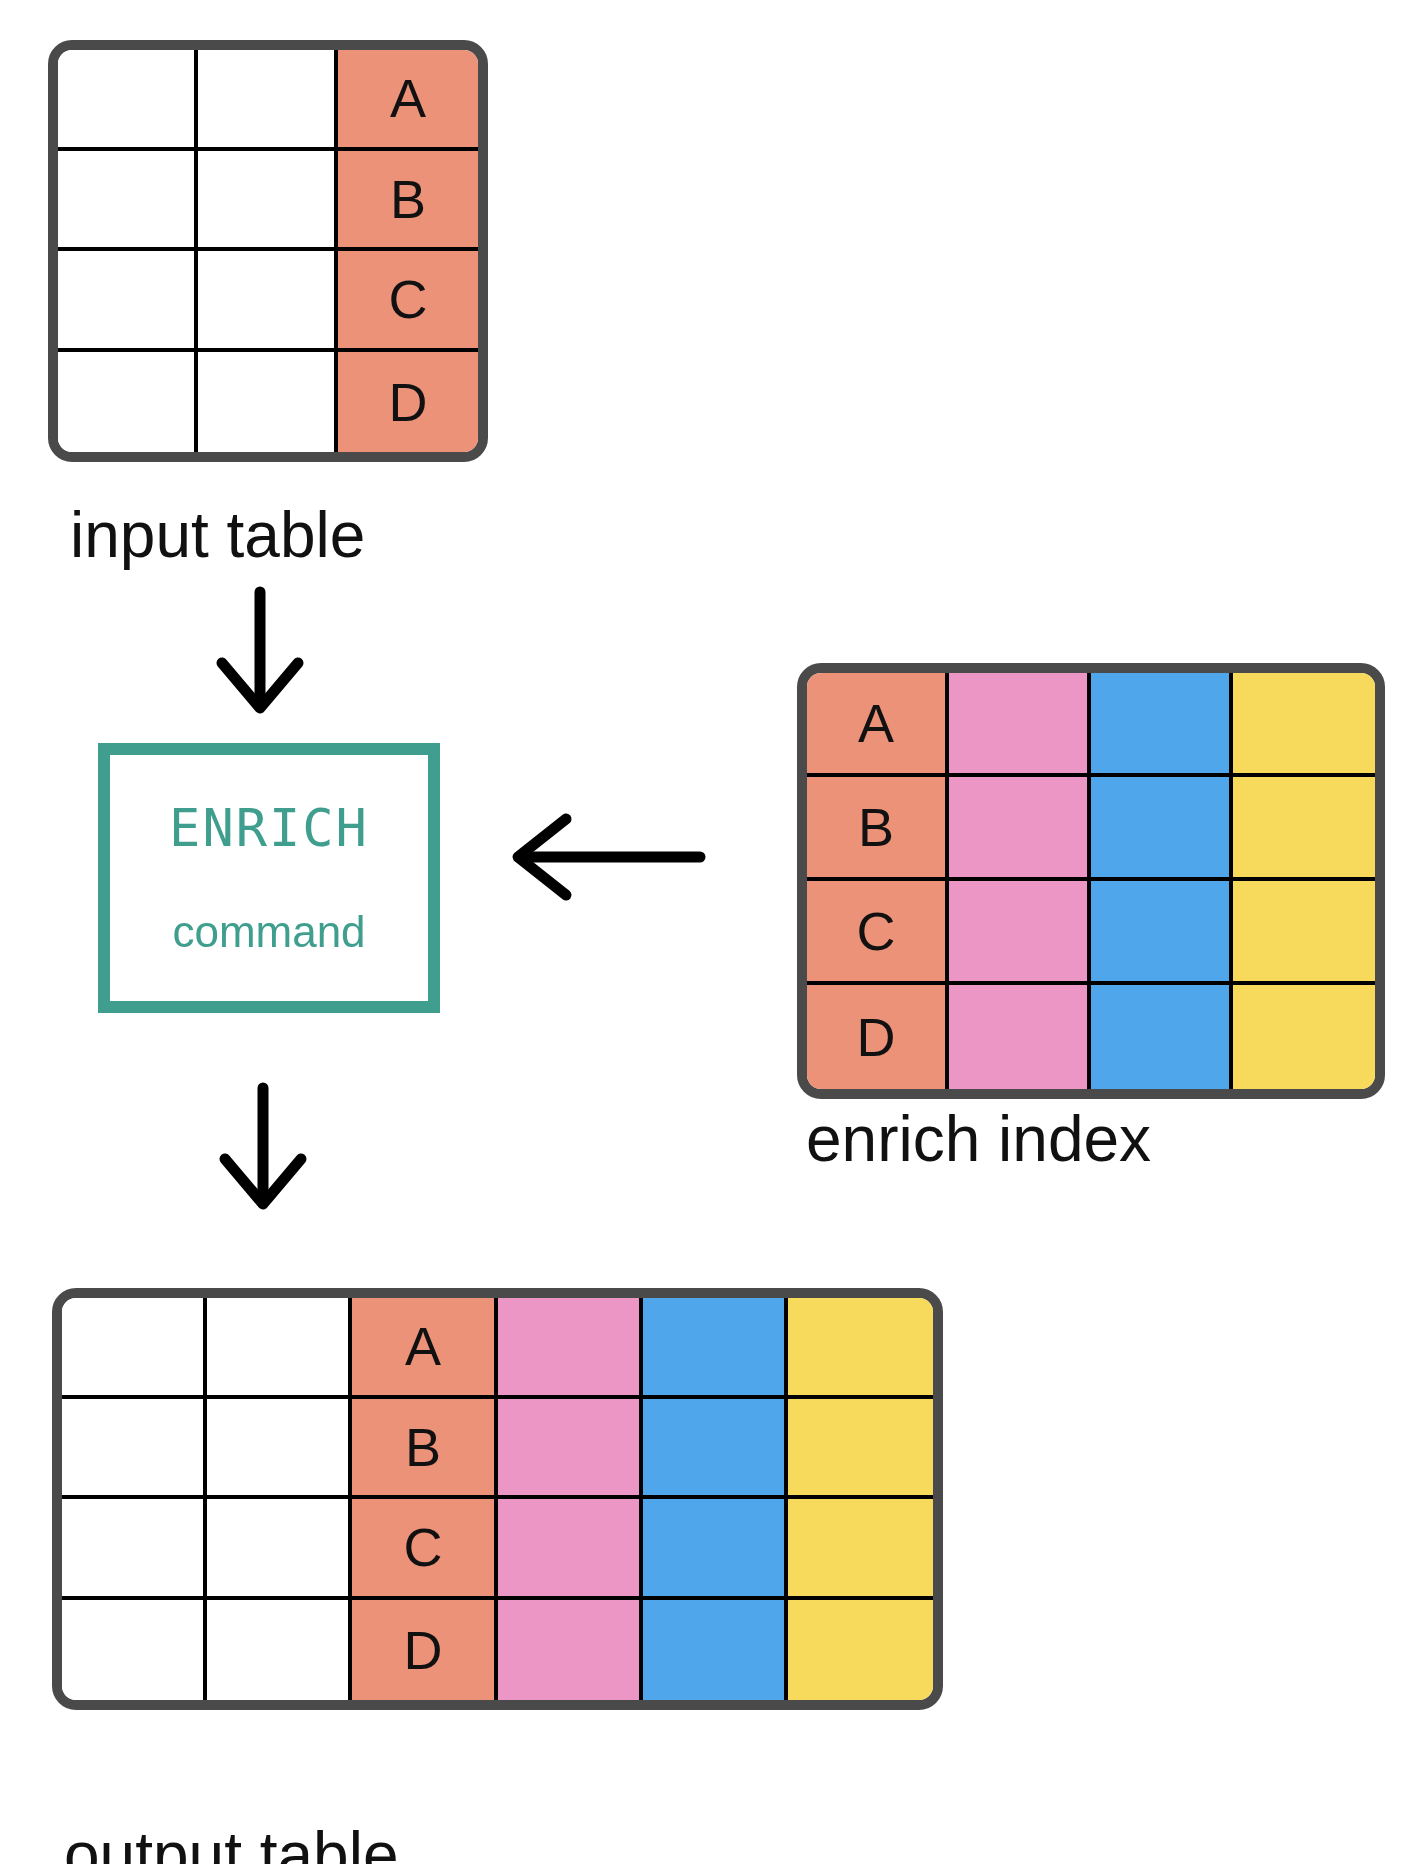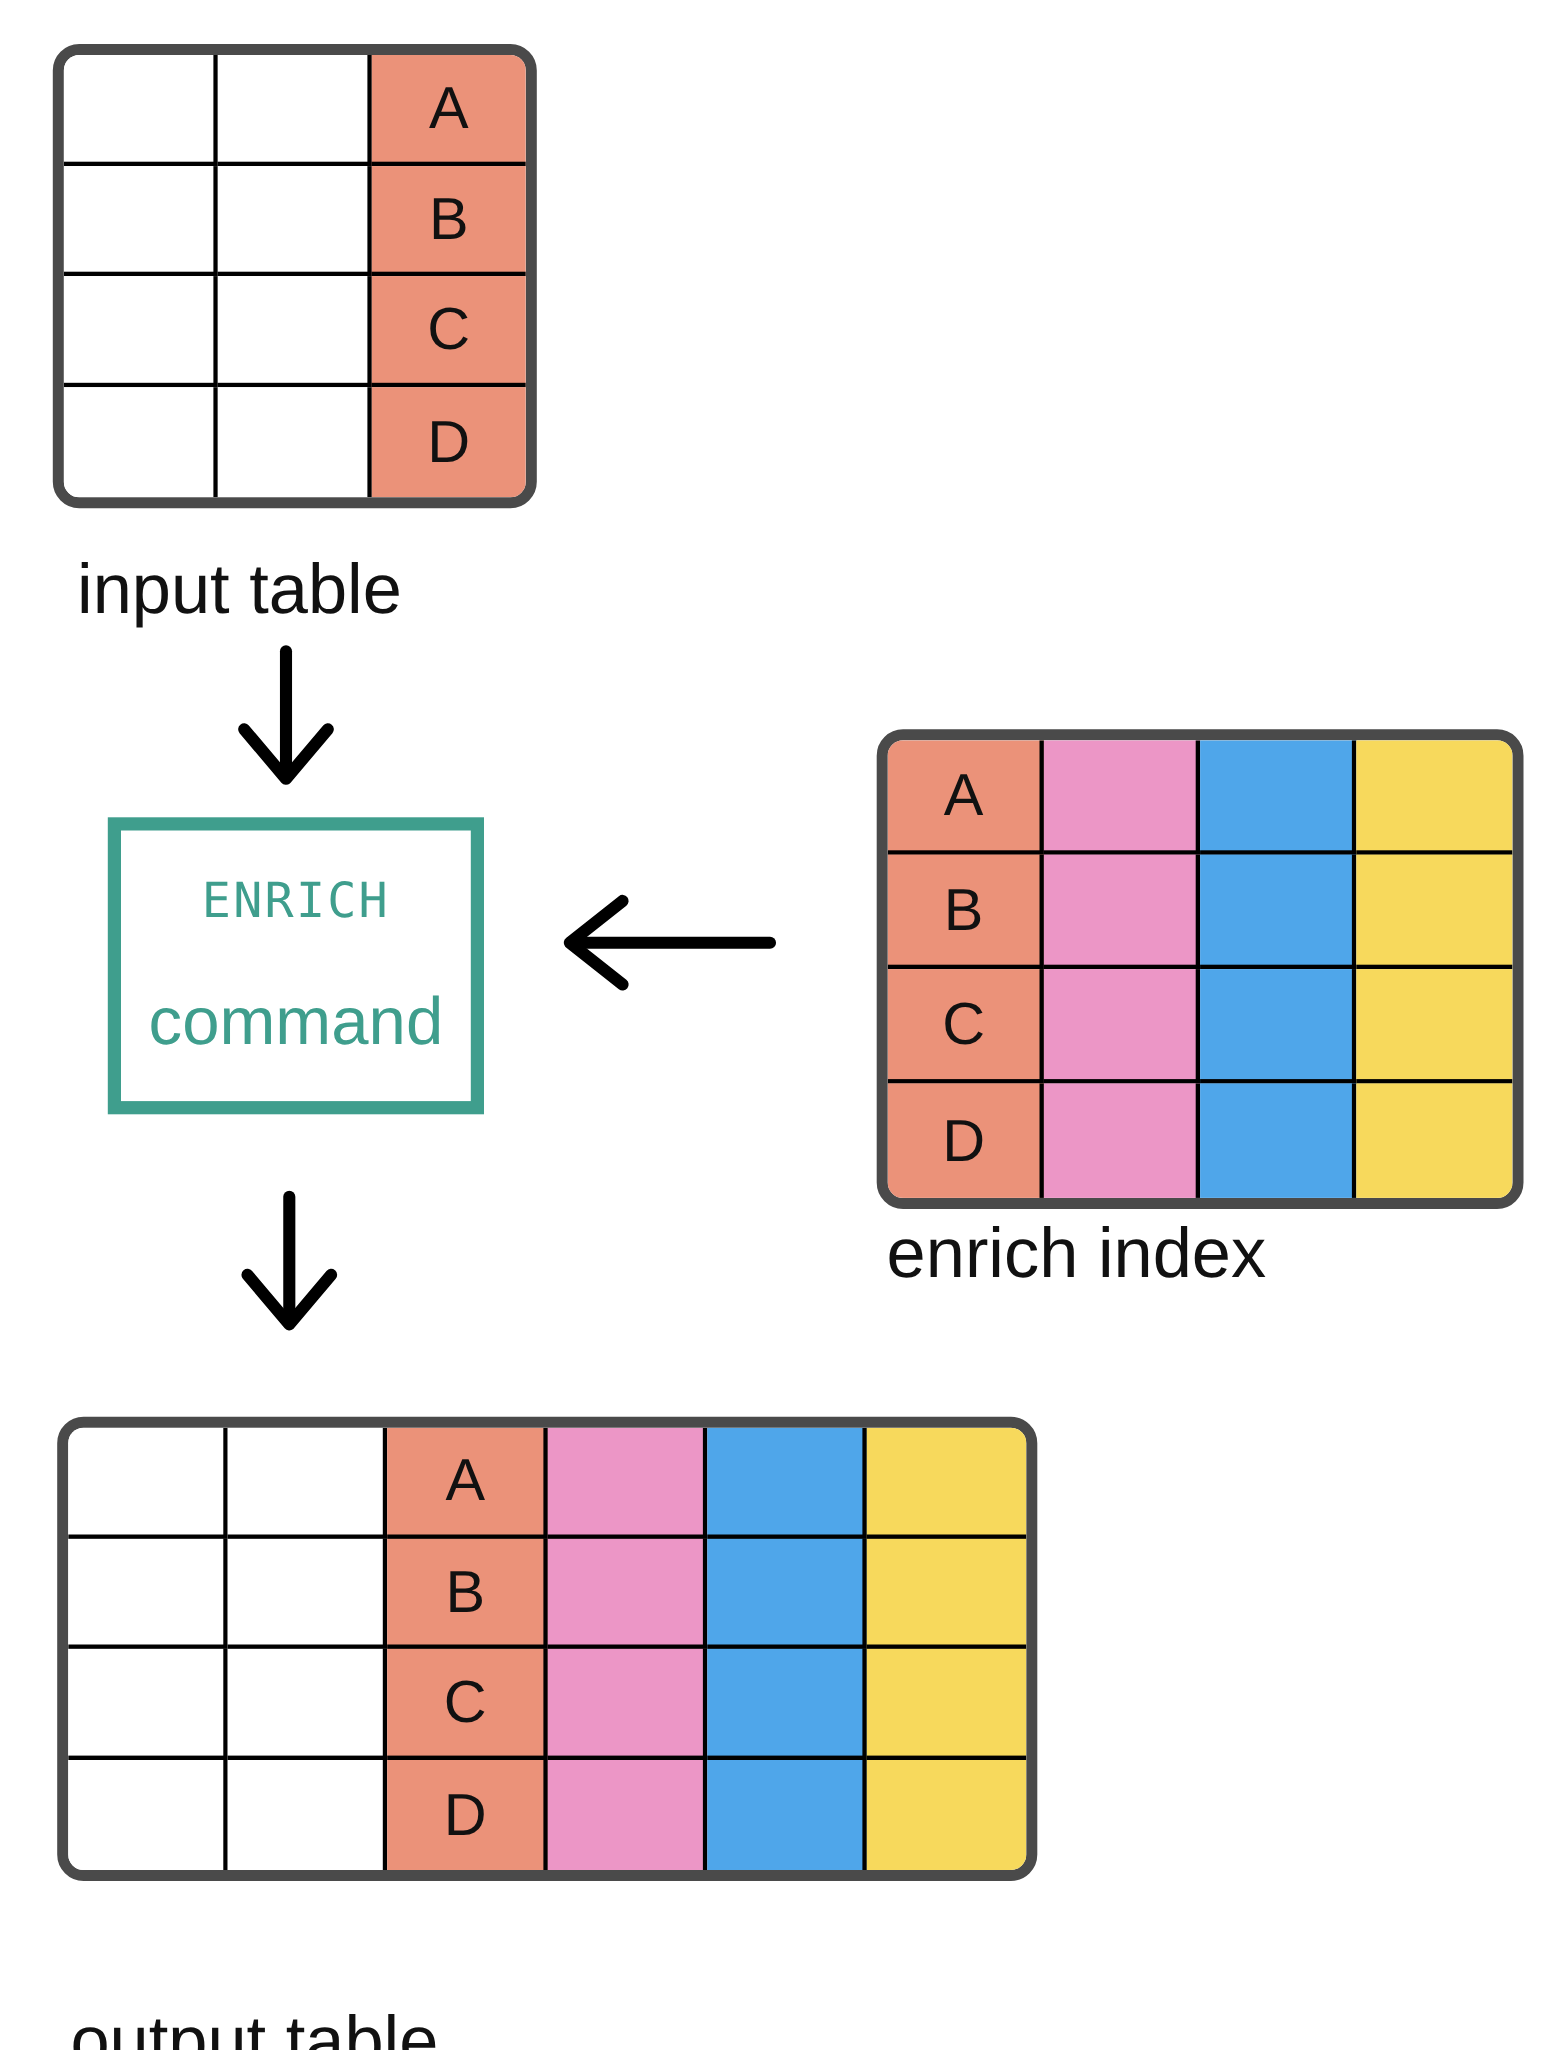--- a/index.html
+++ b/index.html
@@ -59,28 +59,28 @@
     border: 12px solid var(--teal, #3f9e8d);
     background: #fff;
     display: flex;
     flex-direction: column;
     align-items: center;
     justify-content: center;
     gap: 10px;
   }
   .enrich-title {
     font-family: "DejaVu Sans Mono", monospace;
-    font-size: 44px;
+    font-size: 52px;
     line-height: 1;
     color: var(--teal, #3f9e8d);
     letter-spacing: 2px;
   }
   .enrich-sub {
     font-family: "Liberation Sans", sans-serif;
-    font-size: 61px;
+    font-size: 44px;
     line-height: 1;
     color: var(--teal, #3f9e8d);
     margin-top: 46px;
   }
 
   
   .arrow { position: absolute; color: var(--arrow, #000); }
   #arrow-input-to-cmd  { left: 212px; top: 586px;  width: 96px;  height: 132px; }
   #arrow-cmd-to-output { left: 215px; top: 1082px; width: 96px;  height: 132px; }
   #arrow-index-to-cmd  { left: 508px; top: 809px;  width: 200px; height: 96px;  }

